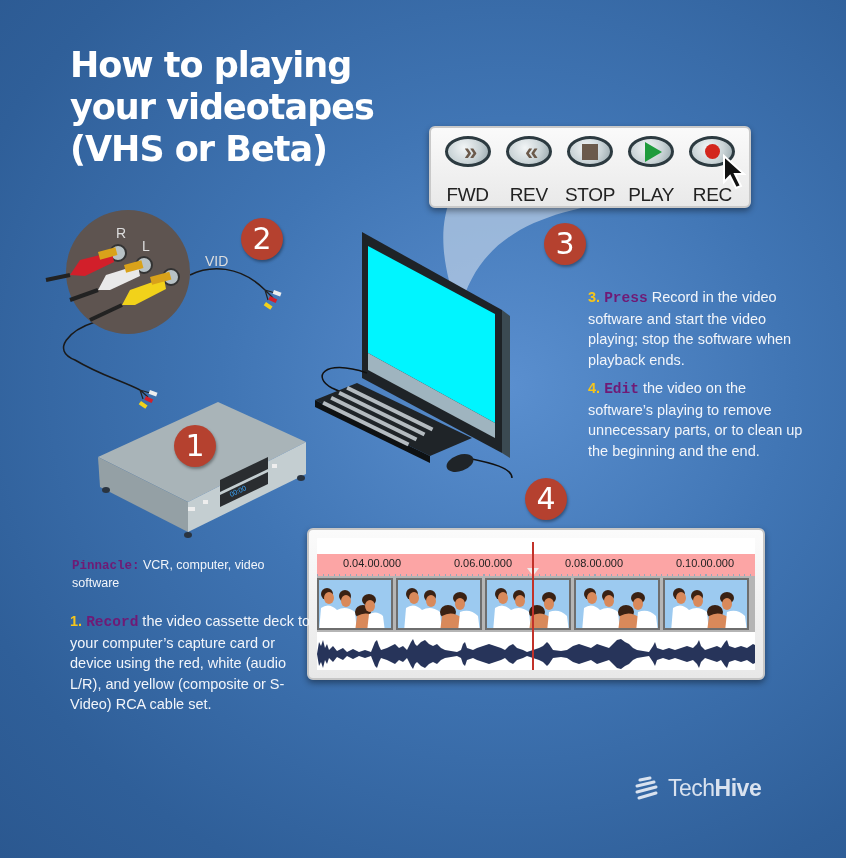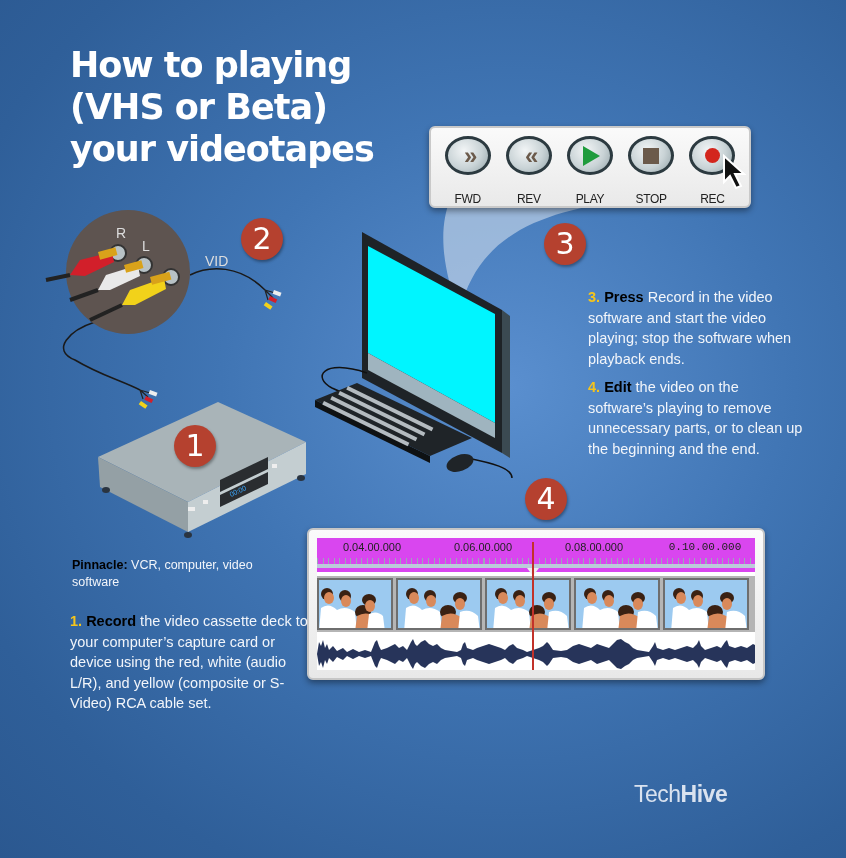--- a/index.html
+++ b/index.html
@@ -38,21 +38,21 @@
     box-shadow: 0 3px 6px rgba(0,0,0,0.4);
     display: flex; justify-content: space-around; padding: 8px 6px 0 6px;
   }
   .ctl { display: flex; flex-direction: column; align-items: center; width: 56px; }
   .ctl-btn {
     width: 46px; height: 46px; border-radius: 50%;
     background: radial-gradient(circle at 40% 35%, #f2f5f6 0%, #c9d3d6 55%, #93a3a8 100%);
     border: 3px solid #2c3a40;
     display: flex; align-items: center; justify-content: center;
   }
-  .ctl-label { margin-top: 17px; font-size: 12px; color: #222; letter-spacing: -0.3px; }
+  .ctl-label { margin-top: 17px; font-size: 19px; color: #222; letter-spacing: -0.3px; }
   .glyph-fwd, .glyph-rev { color: #6b5a4b; font-size: 24px; font-weight: bold; line-height: 1; letter-spacing: -6px; }
   .glyph-stop { width: 16px; height: 16px; background: #6b5a4b; }
   .glyph-play { width: 0; height: 0; border-top: 10px solid transparent; border-bottom: 10px solid transparent; border-left: 17px solid #1f9c3d; margin-left: 4px; }
   .glyph-rec { width: 15px; height: 15px; border-radius: 50%; background: #d3261d; }
   .cursor { left: 718px; top: 152px; width: 36px; height: 40px; }
 
   
   .beam { left: 330px; top: 200px; width: 300px; height: 130px; }
 
   
@@ -60,62 +60,62 @@
 
   
   .rca { left: 40px; top: 210px; width: 260px; height: 200px; }
   
   .vcr { left: 88px; top: 392px; width: 220px; height: 150px; }
 
   
   .steps-right { left: 588px; top: 287px; width: 215px; font-size: 14.5px; line-height: 20.5px; color: #f2f5fa; }
   .steps-right p { margin-bottom: 8px; }
   .num { color: #f6c51b; font-weight: bold; }
-  .kw { font-weight: bold; color: #000000; }
+  .kw { font-weight: bold; color: #701a75; font-family: Liberation Mono, monospace; }
 
   
   .required { left: 72px; top: 557px; width: 200px; font-size: 12.5px; line-height: 17px; color: #f2f5fa; }
   .steps-left { left: 70px; top: 611px; width: 245px; font-size: 14.5px; line-height: 20.5px; color: #f2f5fa; }
   .steps-left p { margin-bottom: 8px; }
 
   
   .timeline {
     left: 307px; top: 528px; width: 458px; height: 152px;
     background: linear-gradient(#fbfbfb, #e8e8e8);
     border: 2px solid #c6c6c6; border-radius: 6px;
     box-shadow: 0 3px 6px rgba(0,0,0,0.4);
     overflow: hidden;
   }
   .tl-inner { position: absolute; left: 8px; top: 8px; right: 8px; bottom: 8px; background: #fff; overflow: hidden; }
-  .ruler { position: absolute; left: 0; top: 0; right: 0; height: 34px; background: #d946ef; }
+  .ruler { position: absolute; left: 0; top: 16px; right: 0; height: 34px; background: #fca5a5; }
   .ruler-labels { position: absolute; top: 3px; left: 0; right: 0; height: 14px; font-size: 11px; color: #222; }
   .ruler-labels span { position: absolute; transform: translateX(-50%); }
   .ruler-ticks {
     position: absolute; top: 20px; left: 0; right: 0; height: 10px;
     background-image: repeating-linear-gradient(90deg, #9aa7b8 0 1px, transparent 1px 5.55px);
     border-bottom: 4px solid #bccadb;
   }
   .frames { position: absolute; top: 38px; left: 0; right: 0; height: 56px; background: #b5b5b5; display: flex; gap: 3px; padding: 2px 0 2px 0; }
   .frame { flex: 0 0 86px; height: 52px; background: #9ccaf0; border: 2px solid #6e6e6e; position: relative; overflow: hidden; }
   .frame svg { position: absolute; left: 0; top: 0; }
   .wave { position: absolute; top: 98px; left: 0; right: 0; height: 36px; }
   .playhead { position: absolute; left: 215px; top: 4px; width: 2px; height: 132px; background: #c2322a; }
   .playhead-tri { position: absolute; left: 210px; top: 30px; width: 0; height: 0; border-left: 6px solid transparent; border-right: 6px solid transparent; border-top: 8px solid #eee; }
 
   
-  .logo { left: 634px; top: 773px; height: 30px; display: flex; align-items: center; gap: 8px; color: #d9e2ef; font-size: 23px; letter-spacing: -0.5px; flex-direction: column; }
+  .logo { left: 634px; top: 773px; height: 30px; display: flex; align-items: center; gap: 8px; color: #d9e2ef; font-size: 23px; letter-spacing: -0.5px; }
   .logo b { font-weight: bold; }
 </style>
 </head>
 <body>
 
 <div class="abs title">
   <span>How to playing</span>
+  <span>your videotapes</span>
   <span>(VHS or Beta)</span>
-  <span>your videotapes</span>
 </div>
 
 <div class="abs rca">
   <svg width="260" height="200" viewBox="0 0 260 200">
 
     <path d="M150 65 C 170 55, 200 55, 225 80" stroke="#1a1a1a" stroke-width="1.5" fill="none"></path>
     <path d="M225 80 l10 3 M225 80 l8 8 M225 80 l3 10" stroke="#222" stroke-width="1.2"></path>
     <rect x="234" y="80" width="8" height="4" fill="#eee" transform="rotate(20 234 80)"></rect>
     <rect x="230" y="86" width="8" height="4" fill="#d21f2a" transform="rotate(25 230 86)"></rect>
     <rect x="226" y="92" width="8" height="4" fill="#f2d21a" transform="rotate(35 226 92)"></rect>
@@ -202,29 +202,29 @@
     <span class="ctl-label">FWD</span>
   </div>
   <div class="ctl">
     <div class="ctl-btn">
         <span class="glyph-rev">«</span>
       </div>
     <span class="ctl-label">REV</span>
   </div>
   <div class="ctl">
     <div class="ctl-btn">
+        <span class="glyph-stop"></span>
+      </div>
+    <span class="ctl-label">STOP</span>
+  </div>
+  <div class="ctl">
+    <div class="ctl-btn">
         <span class="glyph-play"></span>
       </div>
     <span class="ctl-label">PLAY</span>
-  </div>
-  <div class="ctl">
-    <div class="ctl-btn">
-        <span class="glyph-stop"></span>
-      </div>
-    <span class="ctl-label">STOP</span>
   </div>
   <div class="ctl">
     <div class="ctl-btn">
         <span class="glyph-rec"></span>
       </div>
     <span class="ctl-label">REC</span>
   </div>
 </div>
 <svg class="abs cursor" width="36" height="40" viewBox="0 0 36 40">
   <path d="M6 4 L6 30 L12 24 L18 36 L23 34 L17 22 L26 22 Z" fill="#111" stroke="#fff" stroke-width="2"></path>
@@ -245,21 +245,21 @@
 
 <div class="abs badge" style="left:525px;top:478px;">4</div>
 
 <div class="abs timeline">
   <div class="tl-inner">
     <div class="ruler">
       <div class="ruler-labels">
         <span style="left:55px;">0.04.00.000</span>
         <span style="left:166px;">0.06.00.000</span>
         <span style="left:277px;">0.08.00.000</span>
-        <span style="left:388px;font-family:Liberation Mono, monospace;">0.10.00.000</span>
+        <span style="left:388px;">0.10.00.000</span>
       </div>
       <div class="ruler-ticks"></div>
     </div>
     <div class="frames">
       <div class="frame" style="flex-basis:76px;">
         <svg width="86" height="52" viewBox="0 0 86 52">
             <g transform="translate(-10,0)">
           <ellipse cx="18" cy="14" rx="6" ry="6" fill="#3a2113"></ellipse>
               <ellipse cx="20" cy="18" rx="5" ry="6" fill="#d9895a"></ellipse>
               <path d="M10 52 L12 28 Q20 22 28 30 L30 52 Z" fill="#fff"></path>

